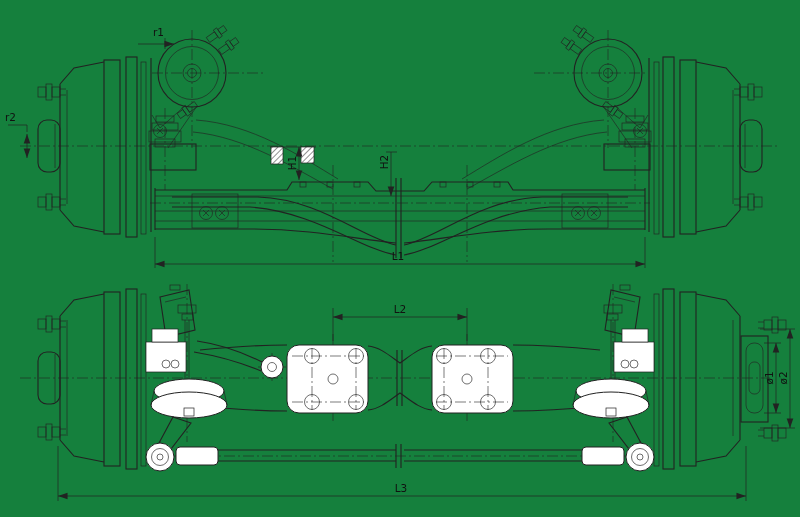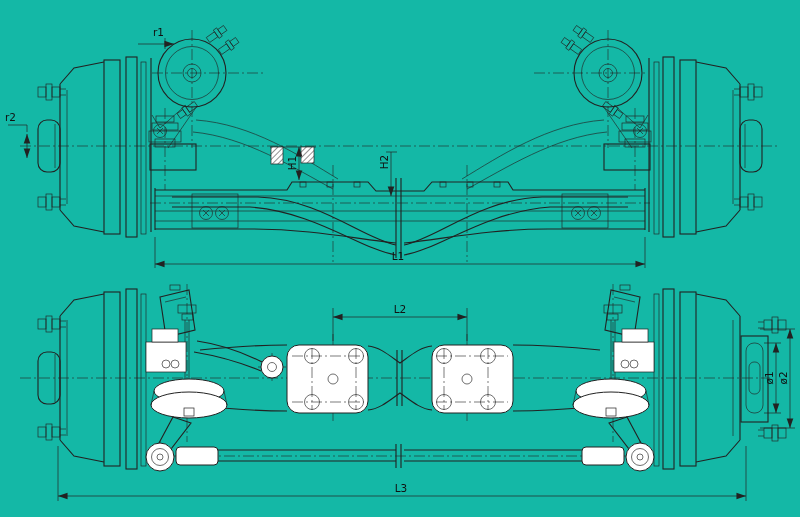--- a/index.html
+++ b/index.html
@@ -1,16 +1,16 @@
 <!DOCTYPE html>
 <html><head>
 <meta charset="utf-8">
 <style>
   html,body{margin:0;padding:0;background:#ffffff;}
-  .stage{position:relative;width:800px;height:517px;background:#14b8a6;overflow:hidden;
+  .stage{position:relative;width:800px;height:517px;background:#15803d;overflow:hidden;
          font-family:"DejaVu Sans",sans-serif;}
   svg text{font-family:"DejaVu Sans",sans-serif;font-size:10.5px;fill:#111;}
   .o{fill:none;stroke:#222;stroke-width:1.1;}
   .t{fill:none;stroke:#222;stroke-width:0.65;}
   .f{fill:#ffffff;stroke:#222;stroke-width:1;}
   .ft{fill:#ffffff;stroke:#222;stroke-width:0.7;}
   .c{fill:none;stroke:#222;stroke-width:0.6;stroke-dasharray:11 3 2 3;}
   .d{fill:none;stroke:#222;stroke-width:0.7;}
 </style>
 </head>

